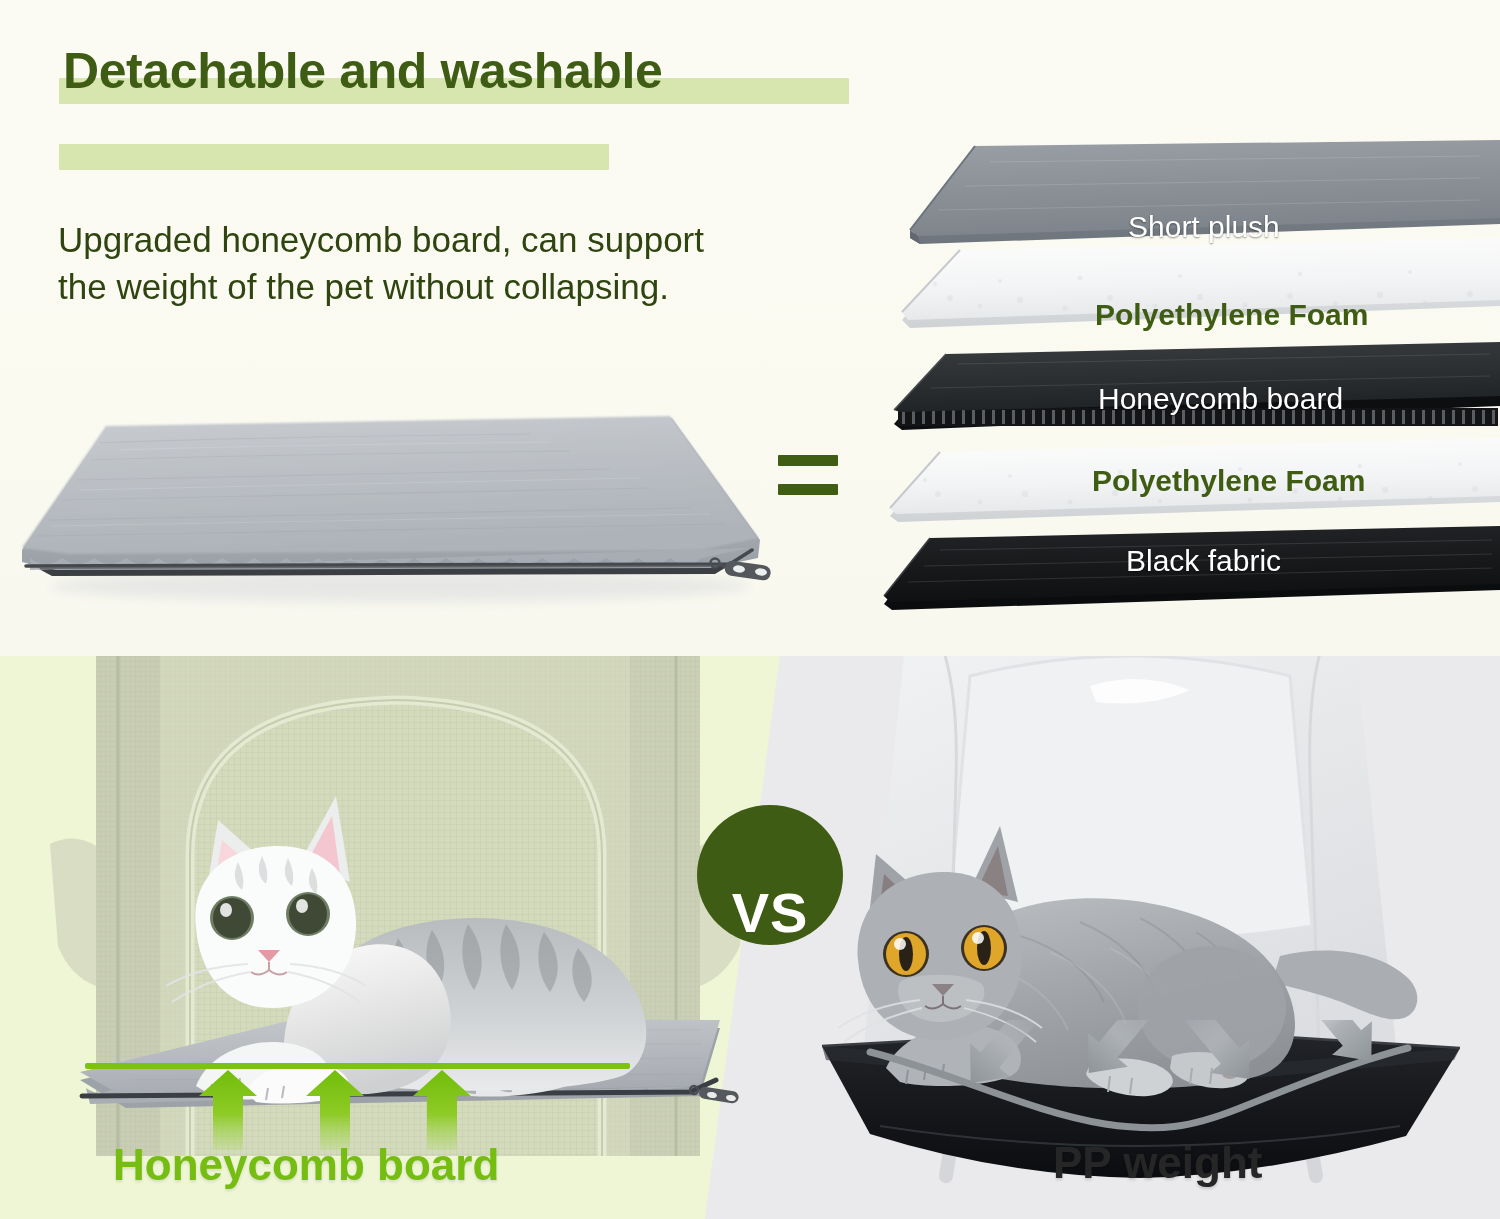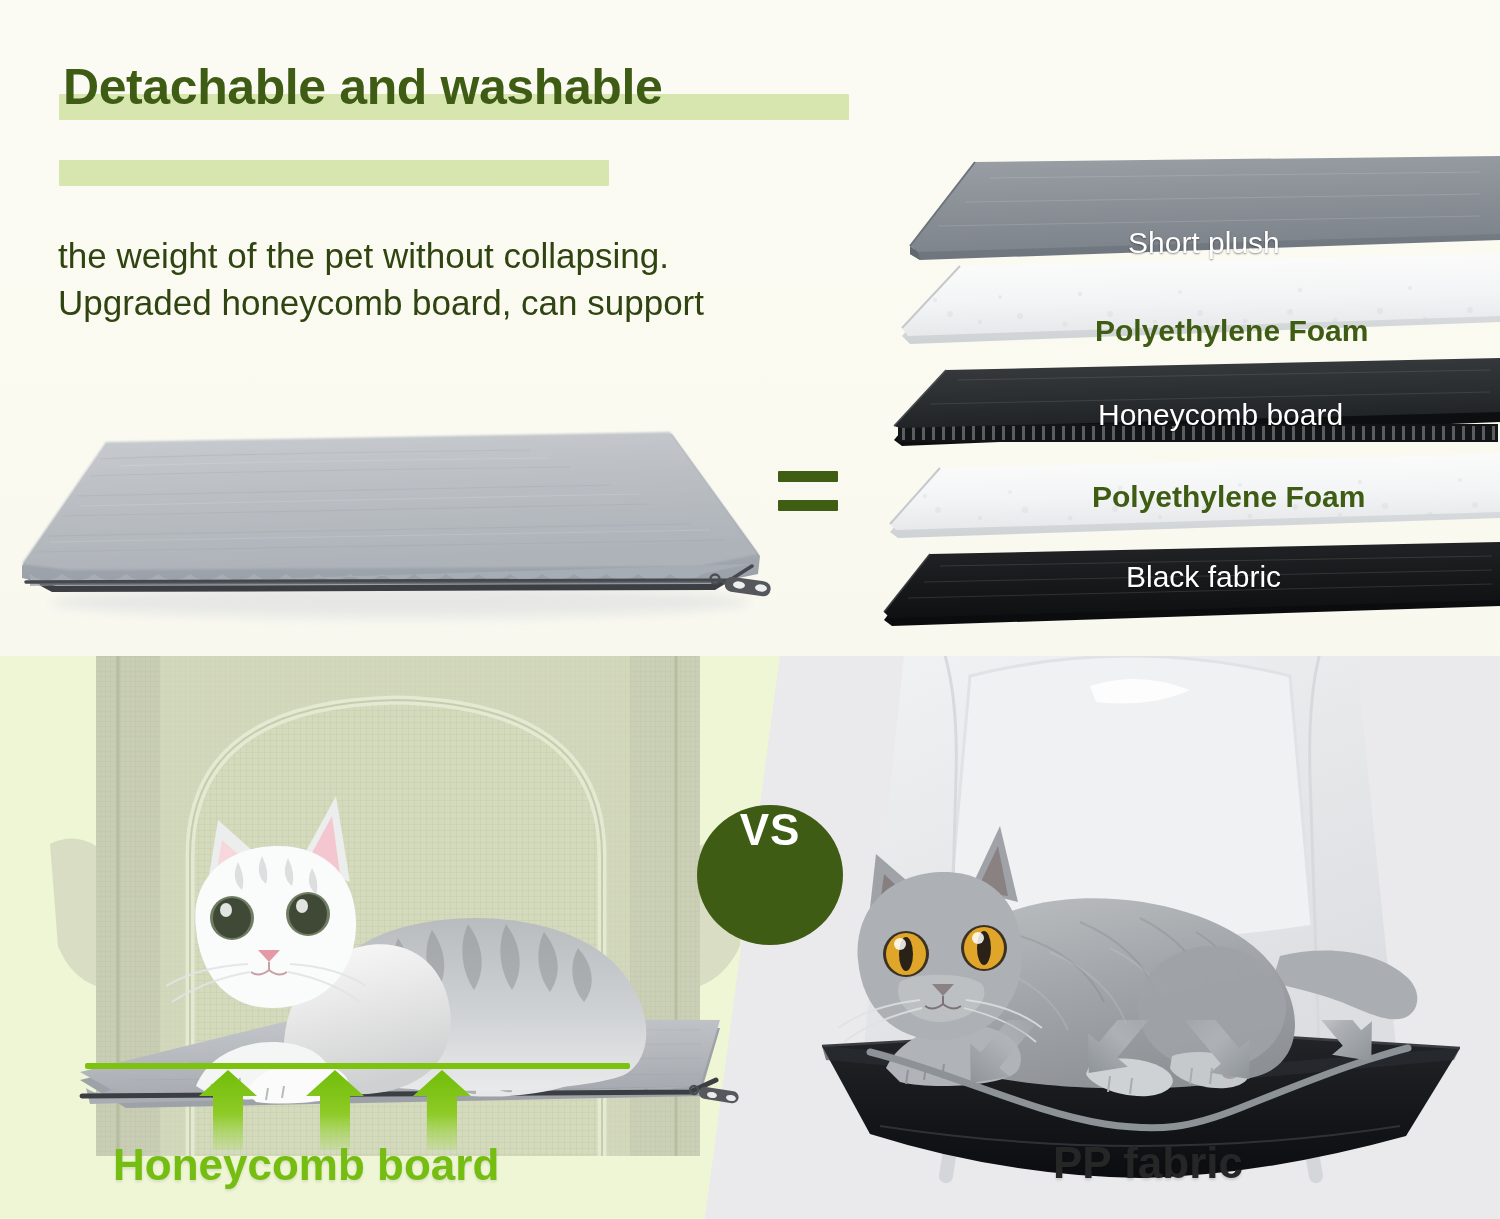--- a/index.html
+++ b/index.html
@@ -8,21 +8,20 @@
     font-family:"Liberation Sans", sans-serif;
     background:#fbfbf4;
     overflow:hidden;
   }
   .page{position:relative;width:1500px;height:1219px;overflow:hidden;}
 
   
   .top-panel{
     position:absolute;left:0;top:0;width:1500px;height:656px;
     background:linear-gradient(180deg,#fbfbf3 0%,#fafaf1 60%,#f8f8ef 100%);
-    margin-top:16px;
   }
   .headline{
     position:absolute;left:63px;top:38px;width:830px;
   }
   .hl-line{
     display:block;position:relative;
     font-size:50px;font-weight:bold;color:#3e5c13;
     letter-spacing:-0.4px;line-height:66px;white-space:nowrap;
   }
   .hl-line > span.txt{position:relative;z-index:2;}
@@ -74,22 +73,22 @@
     background:#eaeaec;
     -webkit-clip-path:polygon(780px 0, 1500px 0, 1500px 563px, 705px 563px);
     clip-path:polygon(780px 0, 1500px 0, 1500px 563px, 705px 563px);
   }
 
   .scene{position:absolute;left:0;top:0;}
 
   .vs-badge{
     position:absolute;left:697px;top:805px;width:146px;height:140px;
     border-radius:50%;background:#3e5c13;
-    display:flex;align-items:flex-start;justify-content:center;
-    color:#ffffff;font-size:44px;font-weight:bold;letter-spacing:1px;
+    display:flex;align-items:flex-end;justify-content:center;
+    color:#ffffff;font-size:56px;font-weight:bold;letter-spacing:1px;
     z-index:40;
   }
 
   .cap{
     position:absolute;font-weight:bold;white-space:nowrap;z-index:30;
   }
   .cap-left{left:113px;top:1140px;font-size:44px;color:#76bd12;
             text-shadow:0 2px 3px rgba(0,0,0,.10);}
   .cap-right{left:1053px;top:1138px;font-size:44px;color:#262626;
              text-shadow:0 2px 3px rgba(0,0,0,.15);}
@@ -105,22 +104,22 @@
       <div class="hl-line hl1">
         <span class="hilite"></span>
         <span class="txt">Detachable and washable</span>
       </div>
       <div class="hl-line hl2">
         <span class="hilite"></span>
       </div>
     </div>
 
     <div class="subhead">
+      <div>Upgraded honeycomb board, can support</div>
       <div>the weight of the pet without collapsing.</div>
-      <div>Upgraded honeycomb board, can support</div>
     </div>
 
     <div class="mat-wrap">
       <svg class="mat-svg" width="790" height="230" viewBox="0 0 790 230">
         <defs>
           <linearGradient id="matTop" x1="0" y1="0" x2="0.25" y2="1">
             <stop offset="0%" stop-color="#c9ccd0"></stop>
             <stop offset="45%" stop-color="#bcc0c5"></stop>
             <stop offset="100%" stop-color="#aeb3b9"></stop>
           </linearGradient>
@@ -731,15 +730,15 @@
     <g transform="rotate(-40 492 18)">
       <path d="M 480,-38 L 504,-38 L 504,18 L 518,18 L 492,48 L 466,18 L 480,18 Z" fill="url(#downArrow)"></path>
     </g>
   </svg>
 
   <div class="vs-badge">
     <span>VS</span>
   </div>
 
   <div class="cap cap-left">Honeycomb board</div>
-  <div class="cap cap-right">PP fabric</div>
+  <div class="cap cap-right">PP weight</div>
 
 </div>
 
 </body></html>

